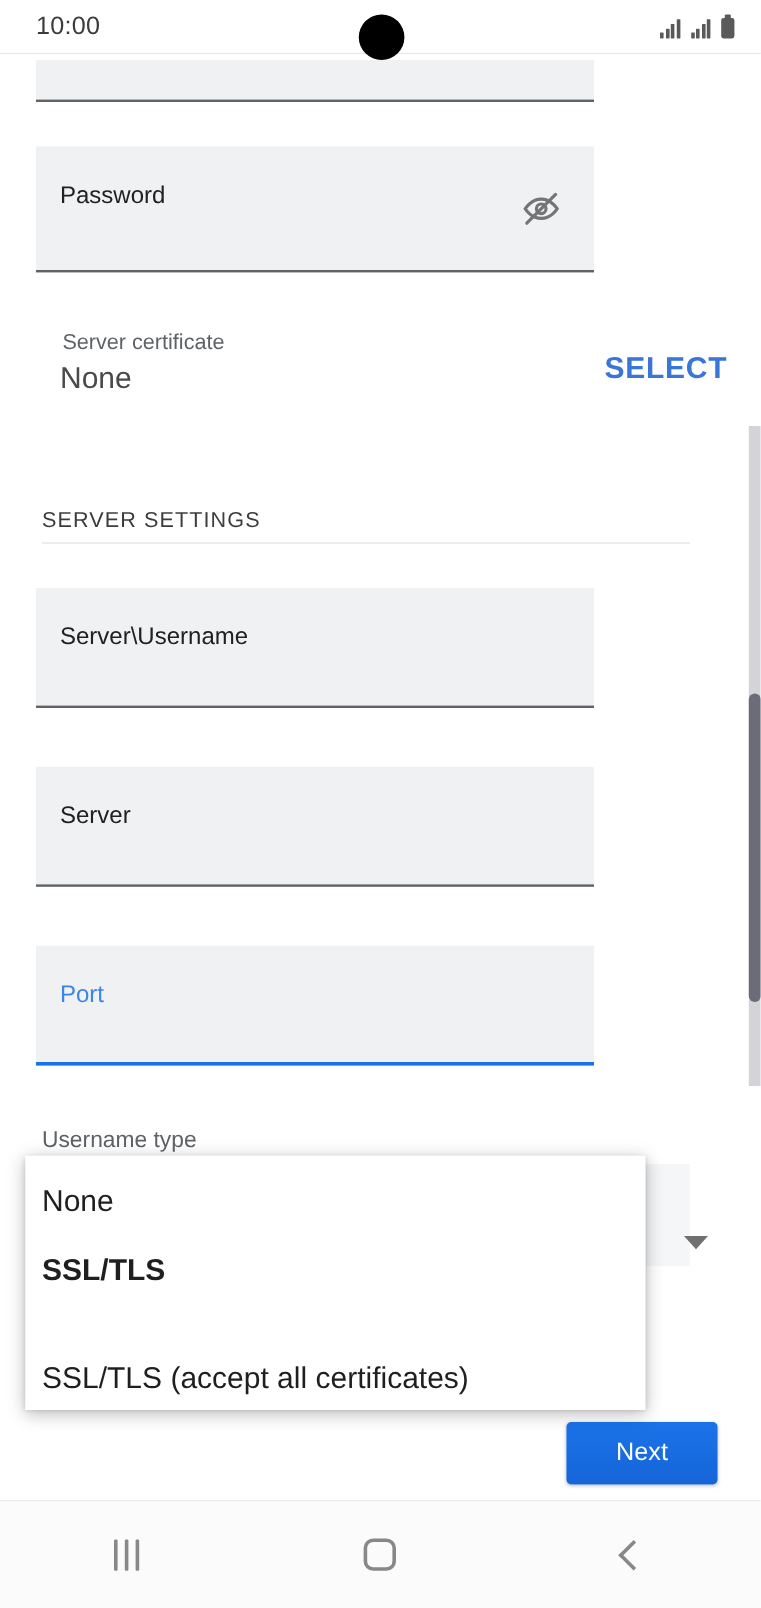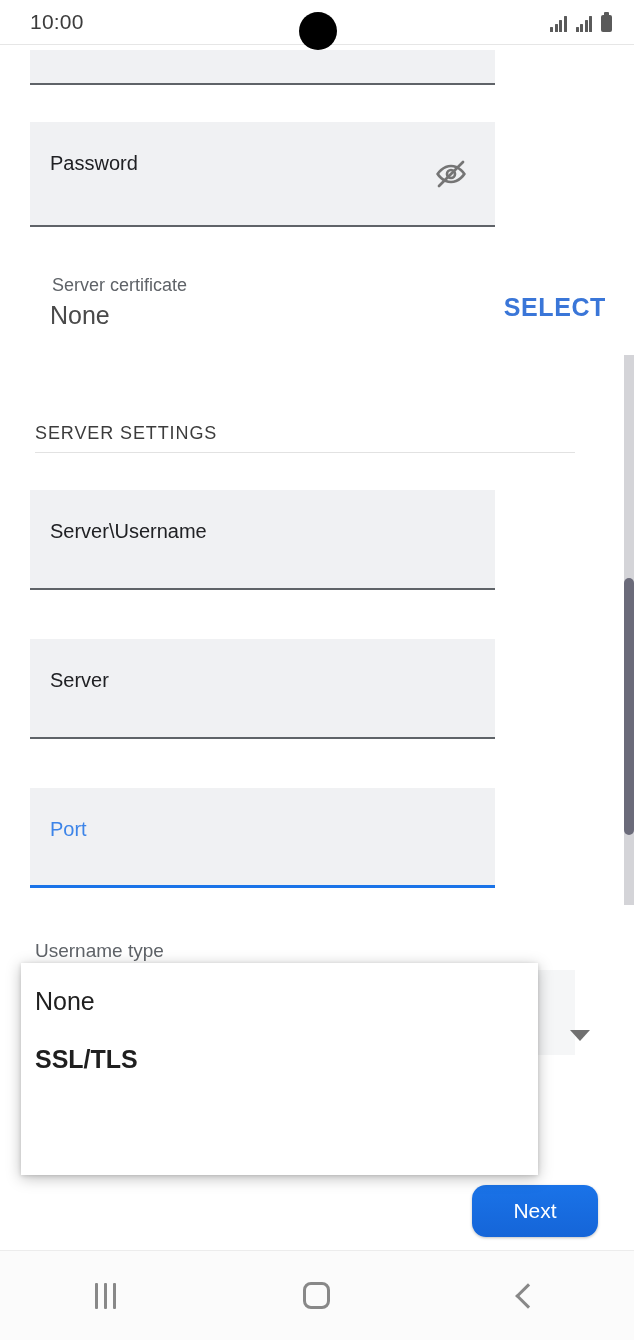--- a/index.html
+++ b/index.html
@@ -128,21 +128,21 @@
   .scroll-thumb {
     position:absolute; right:0; top:533px;
     width:10px; height:257px; background:#6b6b7a; border-radius:5px;
   }
 
   
   .next-button {
     position:absolute; left:472px; top:1140px;
     width:126px; height:52px;
     background:linear-gradient(180deg,#1a73e8 0%,#1565d8 100%);
-    border-radius:14px;
+    border-radius:4px;
     display:flex; align-items:center; justify-content:center;
     font-size:21px; color:#ffffff;
     box-shadow:0 1px 3px rgba(0,0,0,.25);
   }
 
   
   .dropdown {
     position:absolute; left:21px; top:963px;
     width:517px; height:212px;
     background:#ffffff;
@@ -241,20 +241,21 @@
 
     <div class="scroll-track"></div>
     <div class="scroll-thumb"></div>
 
     <div class="next-button">Next</div>
   </div>
 
   <div class="dropdown">
     <span class="dropdown-item i0">None</span>
     <span class="dropdown-item i1">SSL/TLS</span>
+    <span class="dropdown-item i2">SSL/TLS (accept all certificates)</span>
   </div>
 
   <div class="navbar">
     <div class="nav-btn">
       <span class="nav-recents">
           <i></i>
           <i></i>
           <i></i>
         </span>
     </div>

